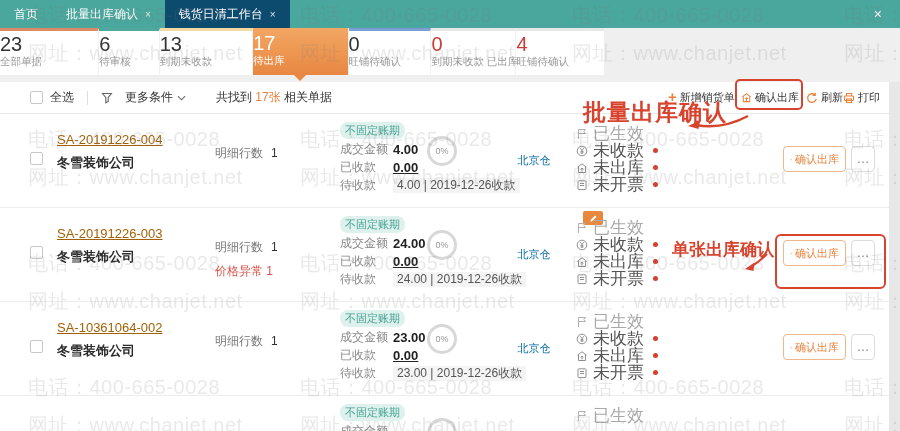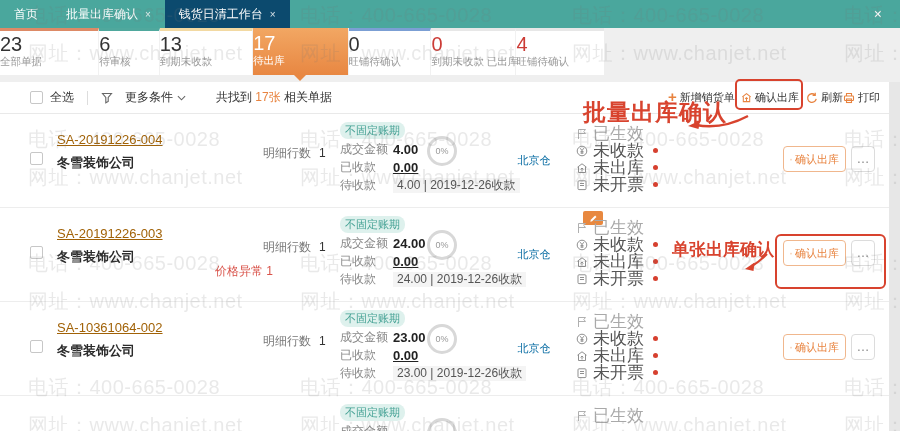--- a/index.html
+++ b/index.html
@@ -45,21 +45,21 @@
   .tb-print{left:843px;text-align:right;}
   .plus{color:#e8833f;font-size:15px;font-weight:bold;line-height:1;margin-top:-2px;}
   
   .row{position:relative;height:93px;border-bottom:1px solid #ededed;background:#fff;}
   .row .cb{position:absolute;left:30px;top:38px;}
   .doc{position:absolute;left:57px;top:18px;}
   .doc-no{font-size:13px;color:#a16207;text-decoration:underline;cursor:pointer;}
   .doc-co{font-size:13px;font-weight:bold;color:#2b2b2b;margin-top:7px;}
   .detail{position:absolute;left:215px;top:31px;font-size:12px;}
   .detail .lab{color:#777;margin-right:8px;}
-  .detail .dline{color:#333;margin-left:48px;}
+  .detail .dline{color:#333;}
   .detail .warn{color:#d9534a;margin-top:7px;}
   .fin{position:absolute;left:340px;top:8px;font-size:12px;}
   .tag{display:inline-block;background:#def1ed;color:#46a295;font-size:11px;padding:1px 5px;border-radius:8px;text-align:right;}
   .fline{margin-top:3px;height:15px;line-height:15px;display:flex;align-items:center;}
   .flab{color:#888;width:53px;flex:none;}
   .famt{color:#222;font-size:13px;font-weight:bold;}
   .frec{color:#222;font-size:13px;font-weight:bold;text-decoration:underline;cursor:pointer;}
   .fpend{color:#555;background:#f4f4f4;padding:0 4px;white-space:nowrap;}
   .ring{position:absolute;left:427px;top:22px;width:30px;height:30px;border:3px solid #d8d8d8;border-radius:50%;box-sizing:border-box;display:flex;align-items:center;justify-content:center;font-size:9px;color:#999;background:#fff;}
   .wh{position:absolute;left:498px;top:39px;width:72px;text-align:center;font-size:11px;color:#0369a1;font-weight:500;}

